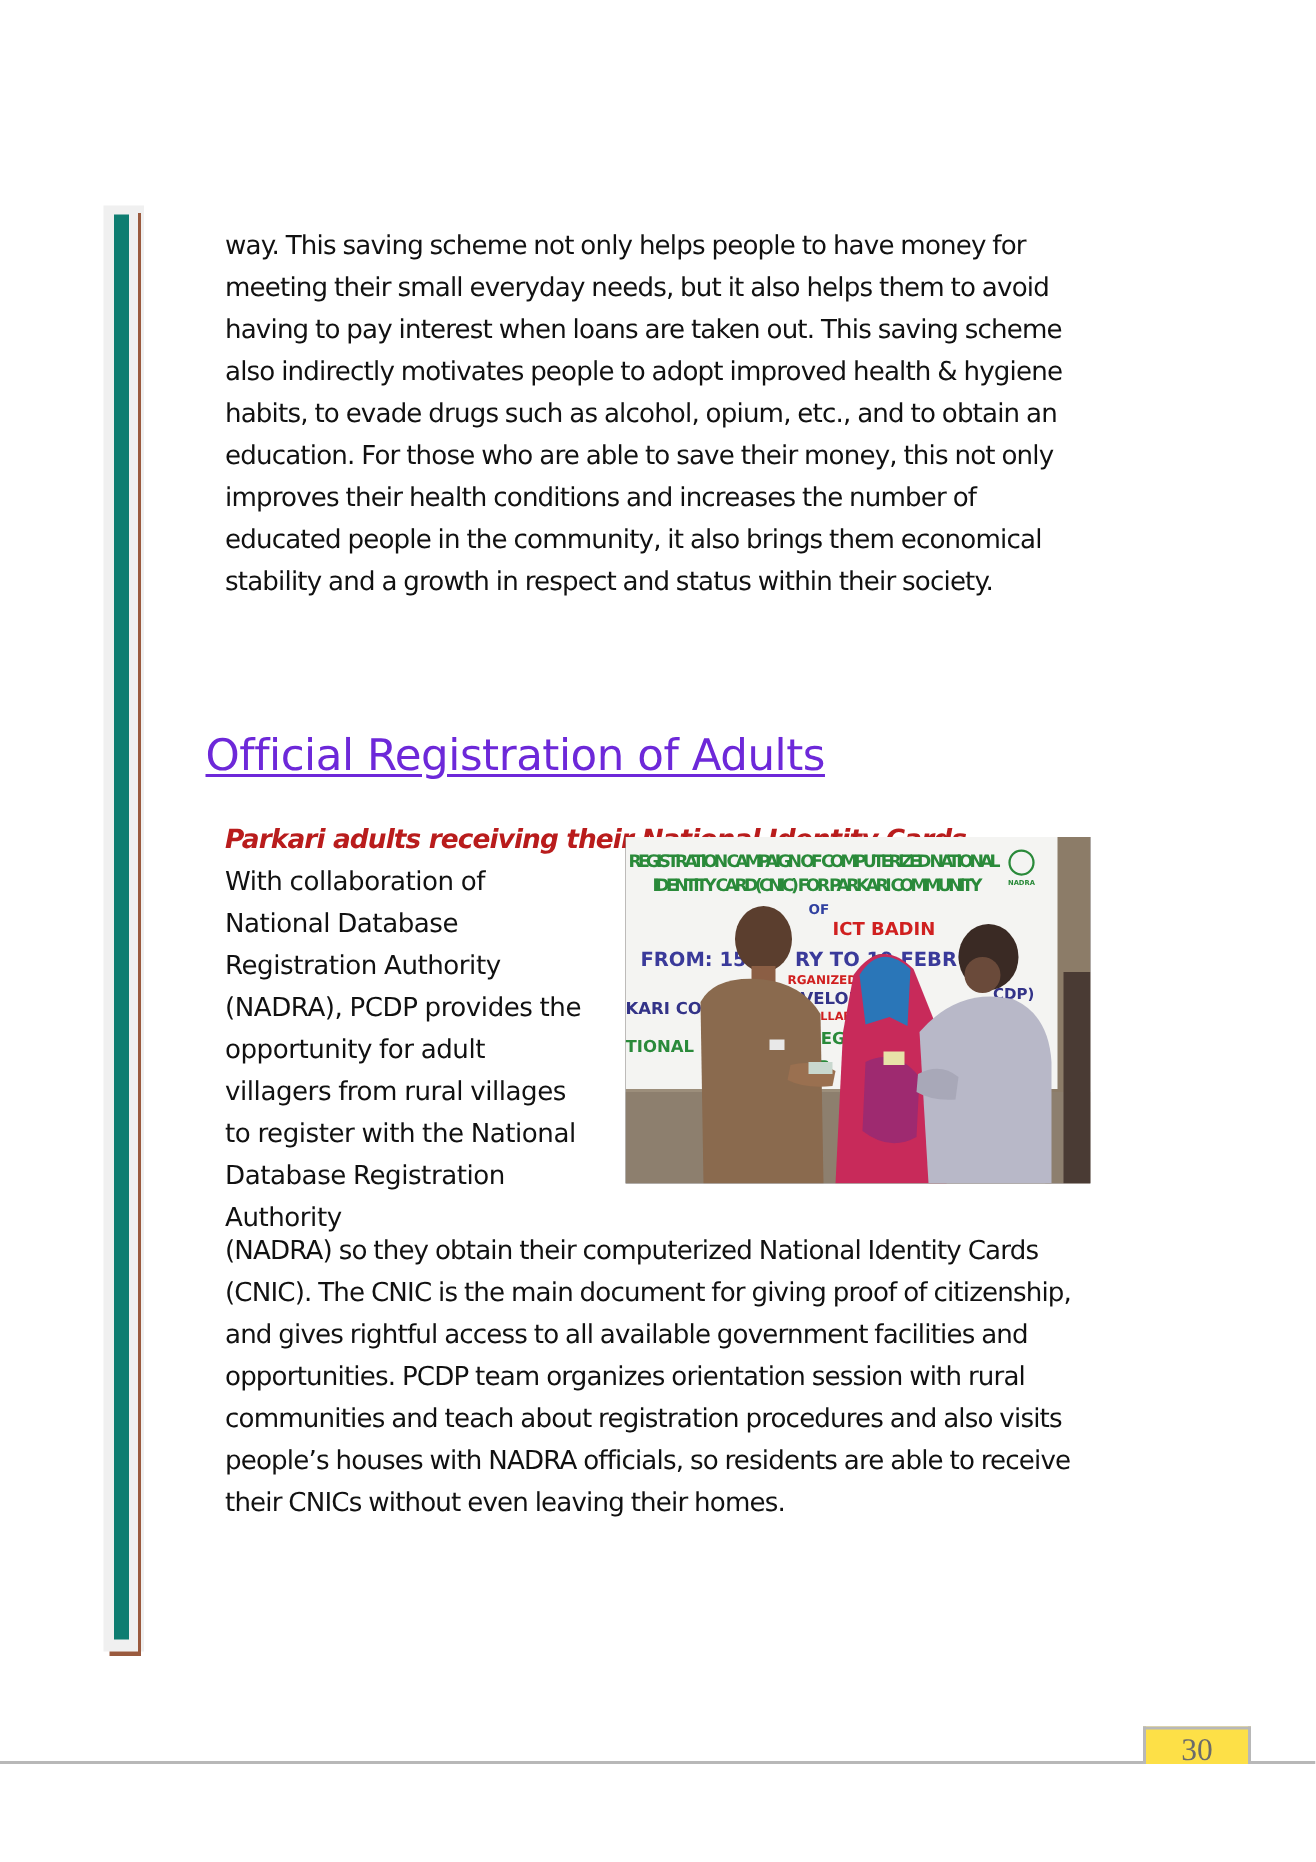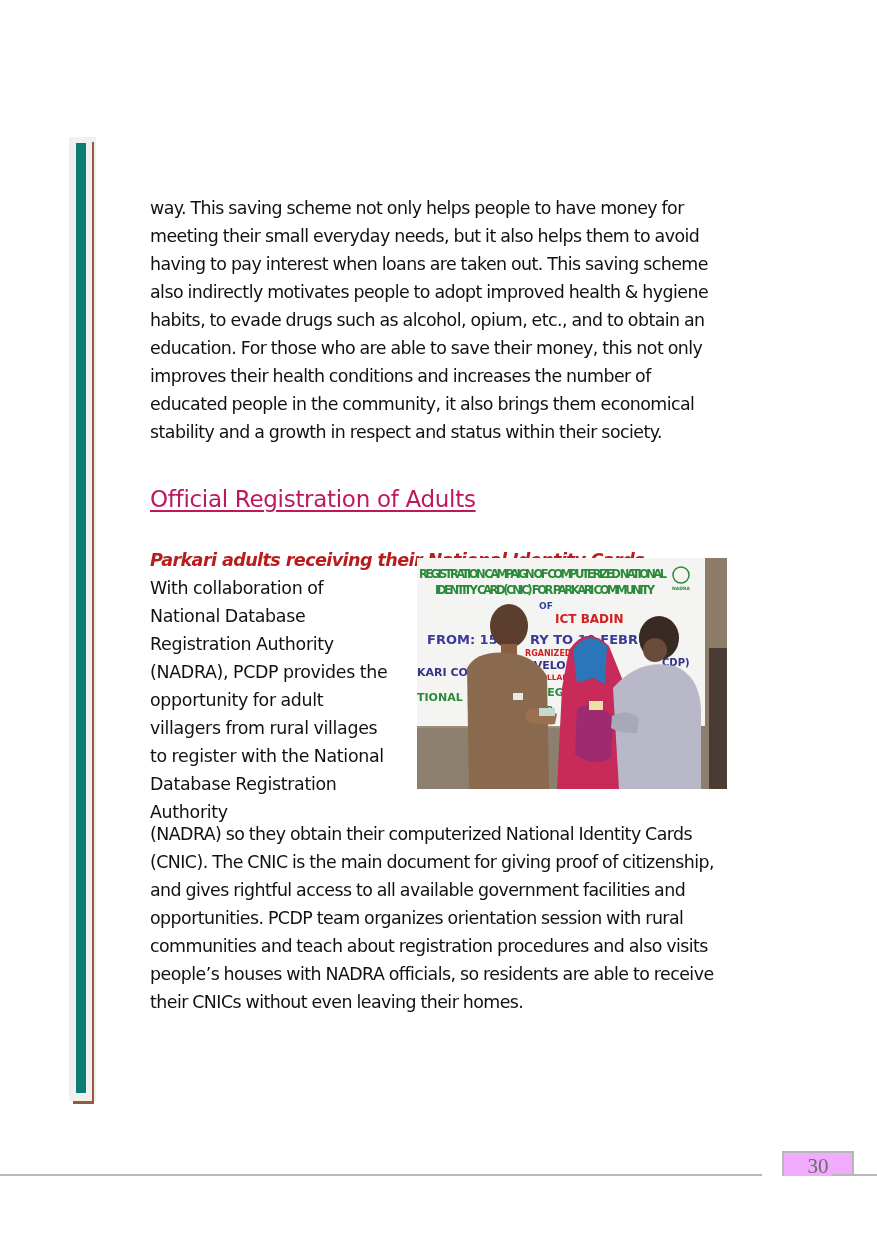--- a/index.html
+++ b/index.html
@@ -58,33 +58,32 @@
     .para {
       margin: 0;
       font-size: 17.4px;
       line-height: 28px;
       letter-spacing: -0.55px;
       word-spacing: -0.5px;
       white-space: normal;
     }
     .para-1 {
       width: 580px;
-      margin-top: 44px;
     }
     .heading {
       position: absolute;
-      left: 150px;
+      left: 137px;
       top: 486px;
       margin: 0;
-      font-size: 23px;
+      font-size: 29px;
       font-weight: normal;
       text-decoration: underline;
       text-underline-offset: 3px;
       letter-spacing: -0.3px;
-      color: #be185d;
+      color: #6d28d9;
     }
     .subheading {
       position: absolute;
       left: 150px;
       top: 550px;
       margin: 0;
       font-size: 17.6px;
       font-weight: bold;
       font-style: italic;
       letter-spacing: -0.6px;
@@ -139,23 +138,22 @@
     }
     .page-tab {
       position: absolute;
       left: 762px;
       top: 1151px;
       width: 68px;
       height: 23px;
       border-top: 2px solid #b8b8b8;
       border-left: 2px solid #b8b8b8;
       border-right: 2px solid #b8b8b8;
-      background: #f0abfc;
+      background: #fde047;
       text-align: center;
-      margin-left: 20px;
     }
     .page-number {
       font-family: "Liberation Serif", serif;
       font-size: 21px;
       line-height: 26px;
       color: #6b6b6b;
     }
   </style>
 </head>
 <body>

